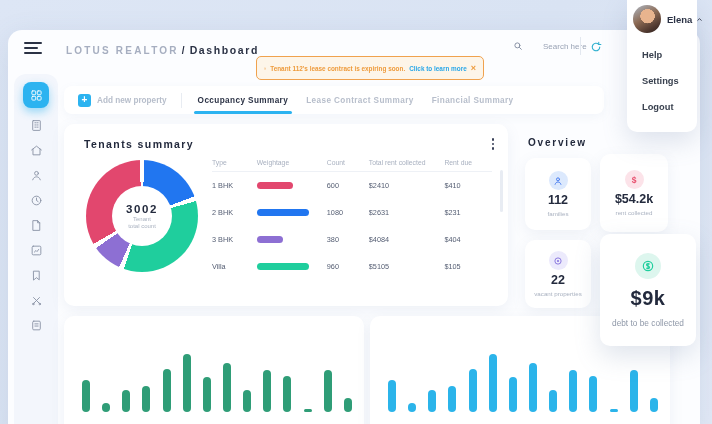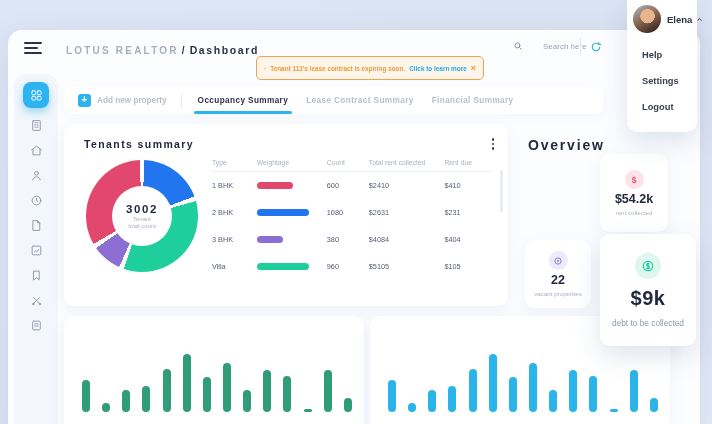--- a/index.html
+++ b/index.html
@@ -82,21 +82,21 @@
   .t-head { height:18px; border-bottom:1px solid #eef1f6; }
   .t-head span { font-size:6.8px; color:#a9b1c0; }
   .t-row { height:27px; }
   .t-row span { font-size:7.3px; color:#555e73; }
   .c-type { width:16%; } .c-weight { width:25%; } .c-count { width:15%; }
   .c-total { width:27%; } .c-due { width:17%; }
   .pill { height:7px; border-radius:4px; display:block; }
   .t-scroll { position:absolute; right:5px; top:46px; width:3px; height:42px; background:#e8ecf3; border-radius:2px; }
 
   
-  .overview-title { position:absolute; left:520px; top:107px; font-size:14px; font-weight:800;
+  .overview-title { position:absolute; left:520px; top:107px; font-size:10px; font-weight:800;
     color:#232a3d; letter-spacing:1.8px; }
   .ov-card { display:flex; flex-direction:column; align-items:center; justify-content:center; gap:3px; }
   .ov-icon { width:19px; height:19px; border-radius:50%; display:flex; align-items:center;
     justify-content:center; font-size:8.5px; font-weight:700; }
   .ov-value { font-size:12.5px; font-weight:800; color:#232a3d; }
   .ov-label { font-size:6.2px; color:#a9b1c0; }
   .ov-1 { left:517px; top:128px; width:66px; height:72px; }
   .ov-2 { left:592px; top:124px; width:68px; height:78px; }
   .ov-3 { left:517px; top:210px; width:66px; height:68px; }
   .ov-4 { left:592px; top:204px; width:96px; height:112px; z-index:6;
@@ -301,20 +301,30 @@
             <span class="c-total">$5105</span>
             <span class="c-due">$105</span>
           </div>
         </div>
     </div>
     <div class="t-scroll"></div>
   </div>
 
   <div class="overview-title">Overview</div>
 
+  <div class="card ov-card ov-1">
+    <span class="ov-icon" style="background:#dce9fd">
+      <svg width="10" height="10" viewBox="0 0 24 24" fill="none" stroke="#4a7df0" stroke-width="2.4" stroke-linecap="round">
+          <circle cx="12" cy="8" r="3.6"></circle>
+          <path d="M5 20c1.4-4 4-5.6 7-5.6s5.6 1.6 7 5.6"></path>
+        </svg>
+    </span>
+    <span class="ov-value">112</span>
+    <span class="ov-label">families</span>
+  </div>
 
   <div class="card ov-card ov-2">
     <span class="ov-icon" style="background:#fce3e9;color:#e8506e">$</span>
     <span class="ov-value">$54.2k</span>
     <span class="ov-label">rent collected</span>
   </div>
 
   <div class="card ov-card ov-3">
     <span class="ov-icon" style="background:#eceafc">
       <svg width="10" height="10" viewBox="0 0 24 24" fill="none" stroke="#8d7be0" stroke-width="2.4">

